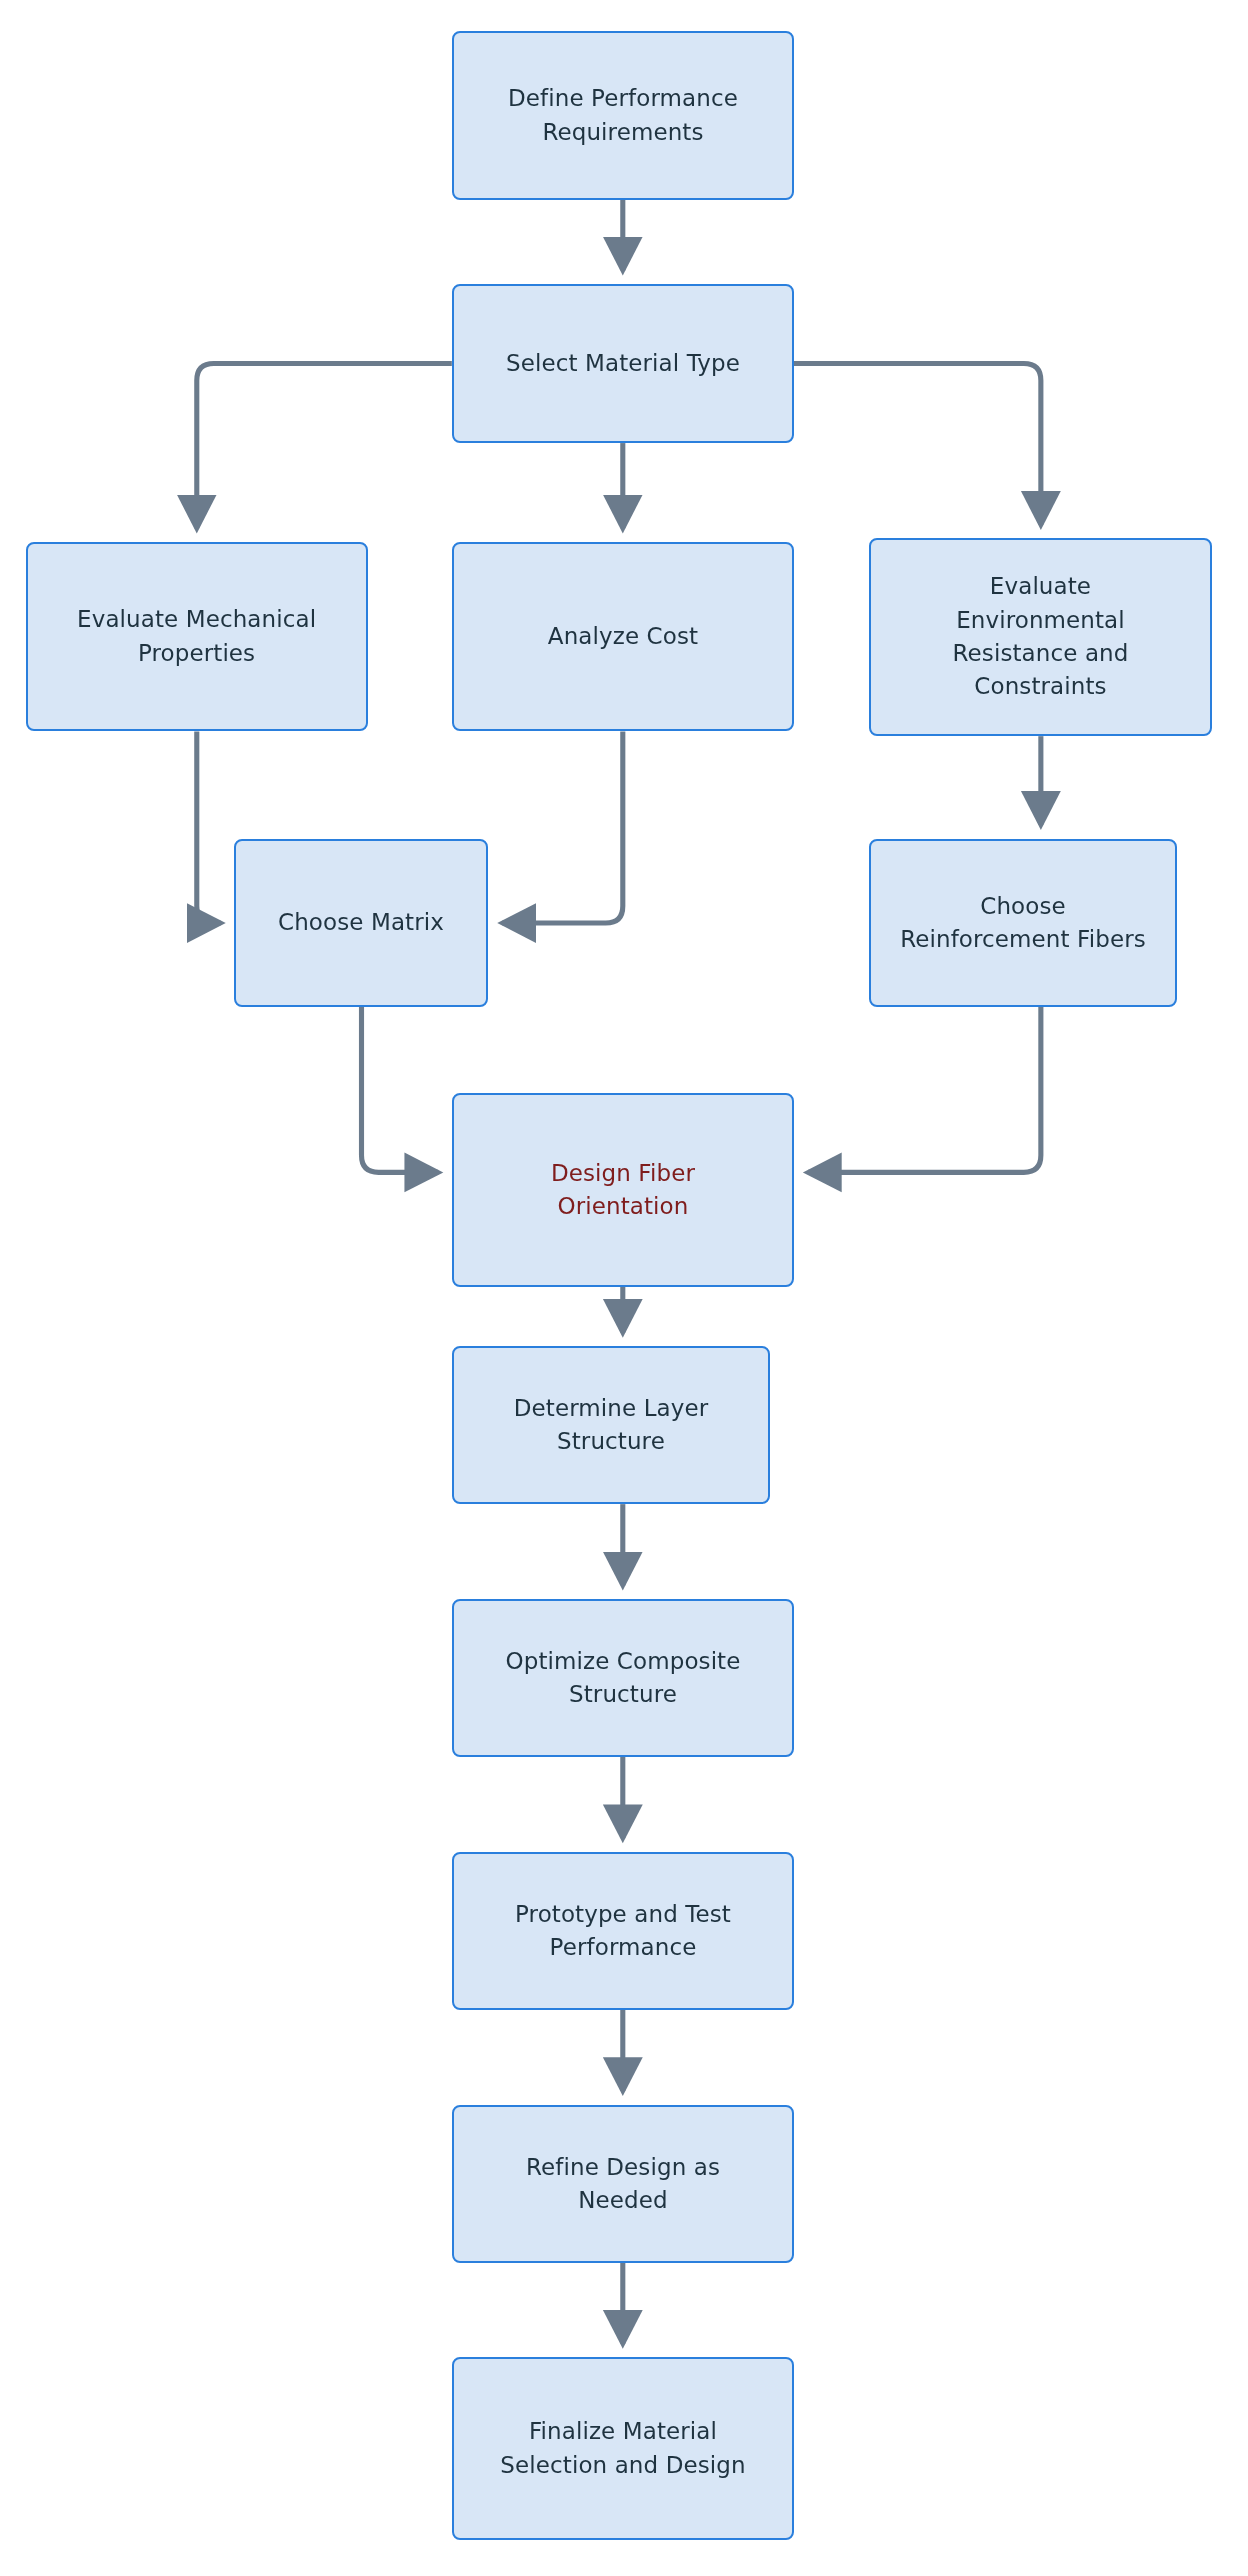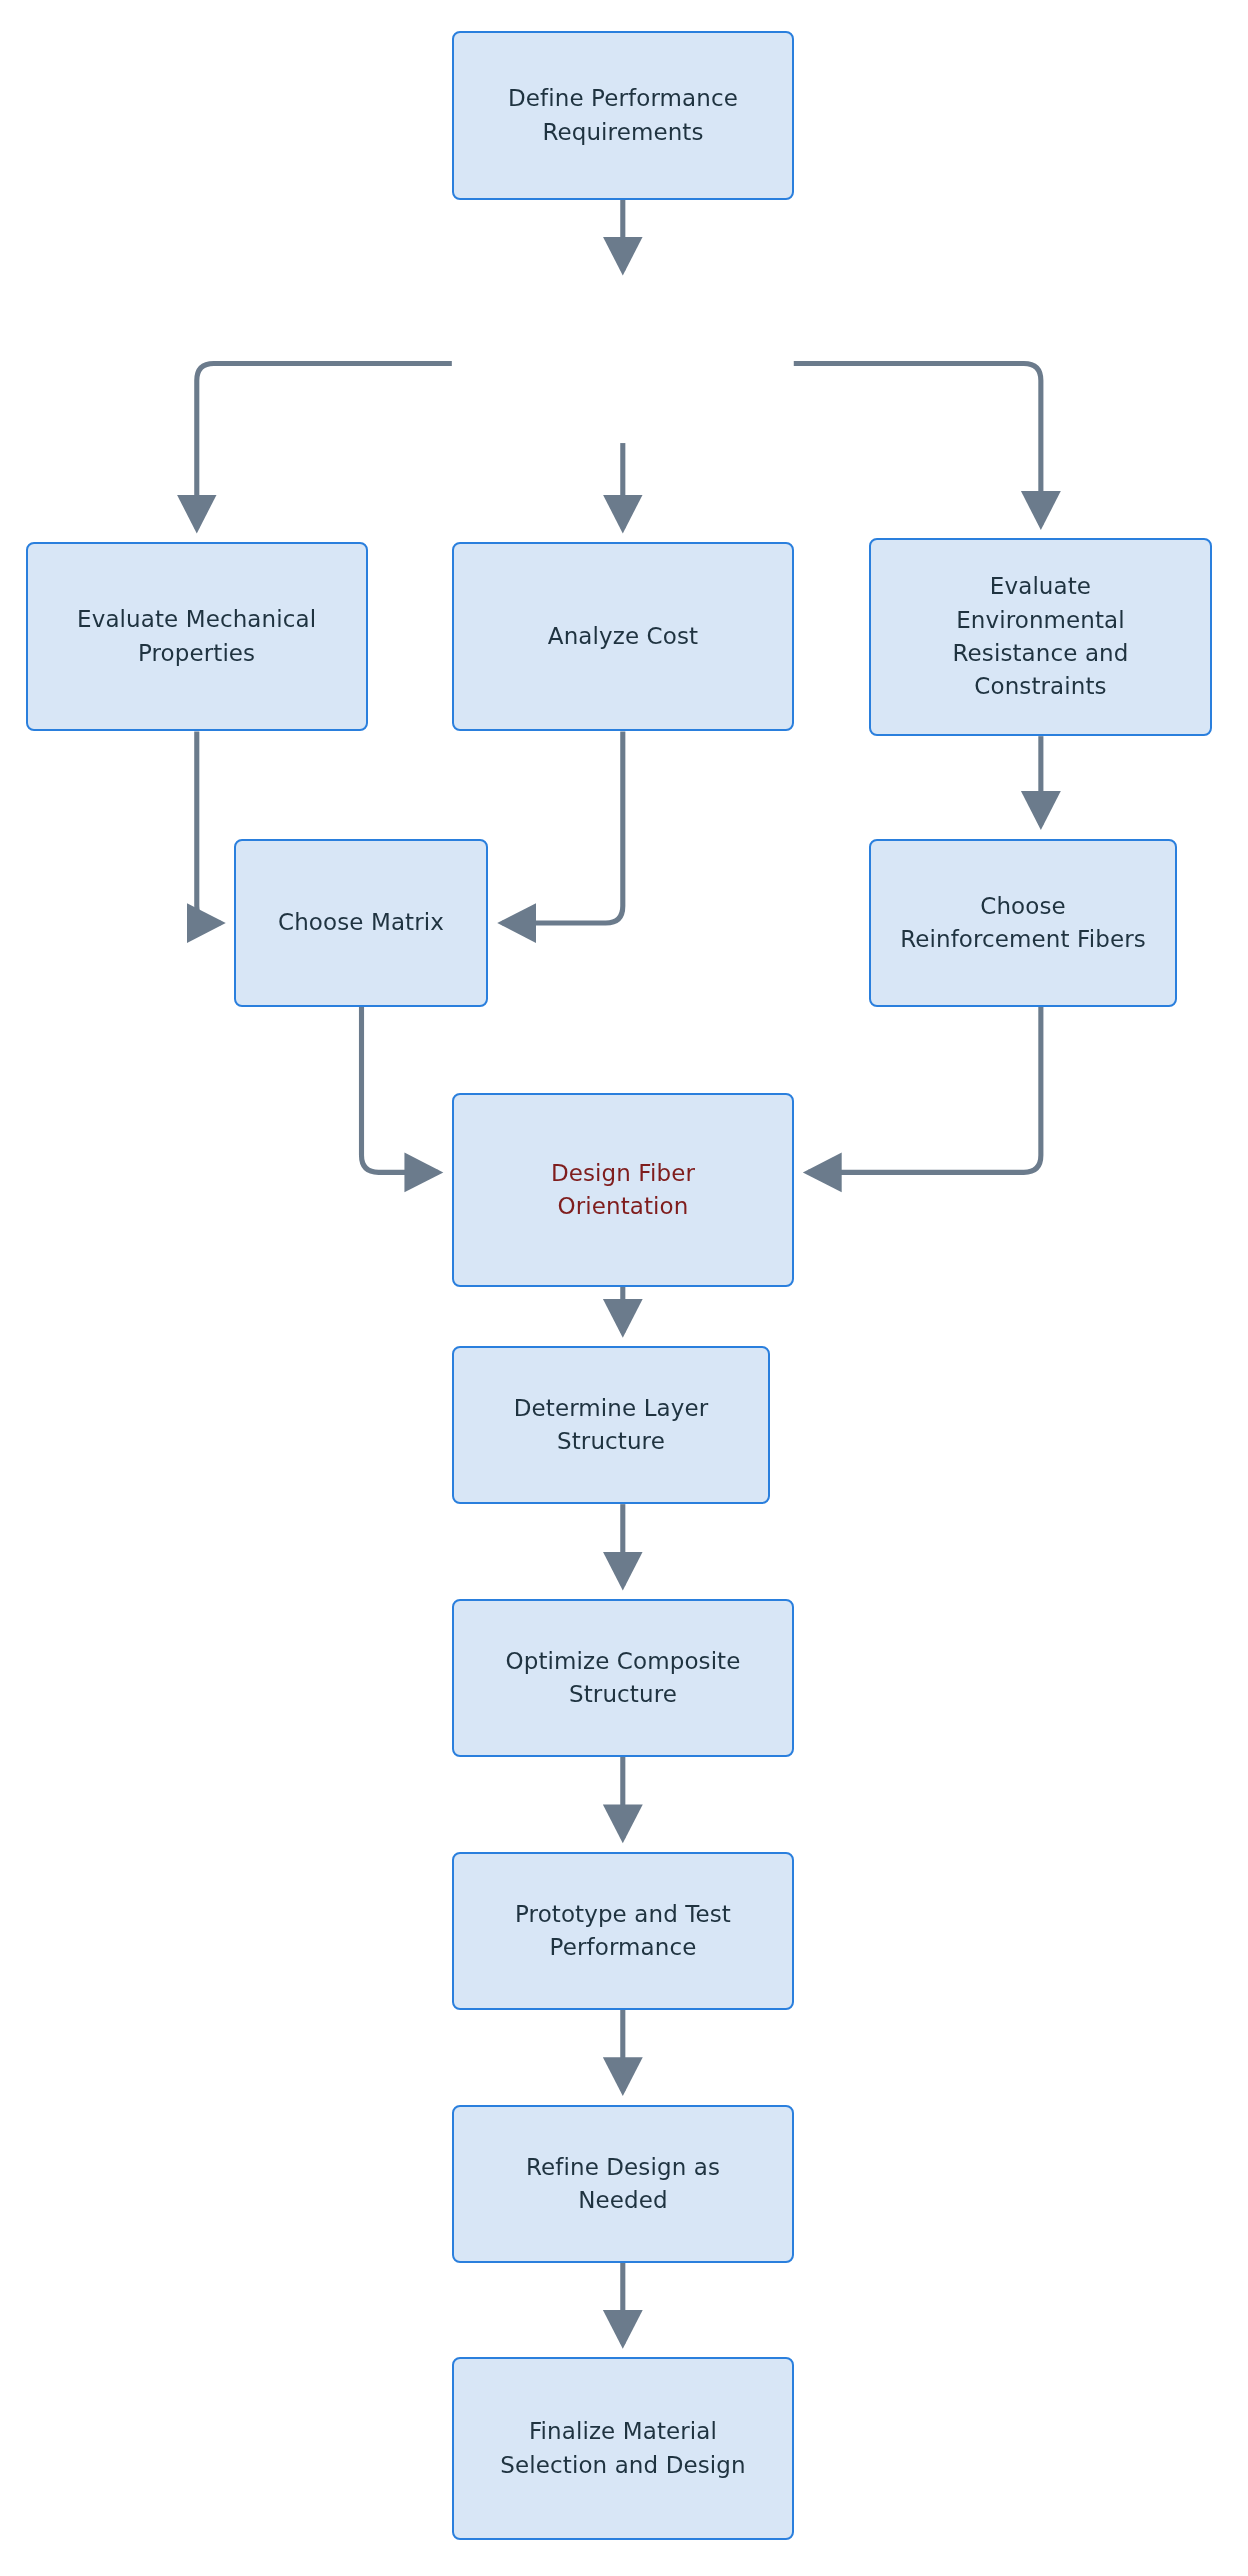--- a/index.html
+++ b/index.html
@@ -85,20 +85,23 @@
 
       <path d="M1096,3983 L1096,4126" stroke="#6b7b8c"></path>
     </g>
   </svg>
 
   <div class="node" style="left: 452px; top: 31px; width: 342px; height: 169px; background: rgb(216, 230, 246); border-color: rgb(42, 127, 221); color: rgb(31, 51, 64);">
     <span class="node-label">Define Performance
 Requirements</span>
   </div>
 
+  <div class="node" style="left: 452px; top: 284px; width: 342px; height: 159px; background: rgb(216, 230, 246); border-color: rgb(42, 127, 221); color: rgb(31, 51, 64);">
+    <span class="node-label">Select Material Type</span>
+  </div>
 
   <div class="node" style="left: 452px; top: 542px; width: 342px; height: 189px; background: rgb(216, 230, 246); border-color: rgb(42, 127, 221); color: rgb(31, 51, 64);">
     <span class="node-label">Analyze Cost</span>
   </div>
 
   <div class="node" style="left: 25.6px; top: 542px; width: 342px; height: 189px; background: rgb(216, 230, 246); border-color: rgb(42, 127, 221); color: rgb(31, 51, 64);">
     <span class="node-label">Evaluate Mechanical
 Properties</span>
   </div>
 

